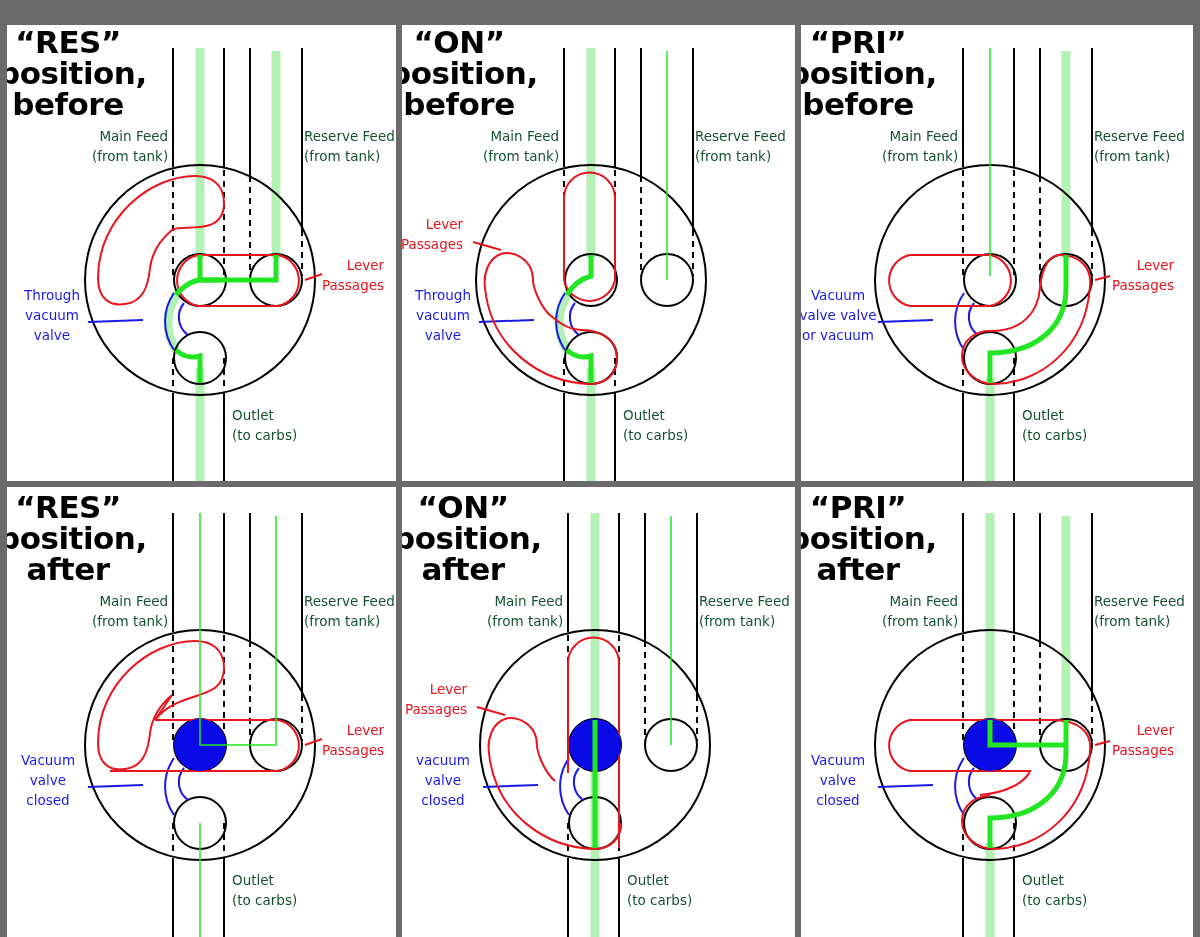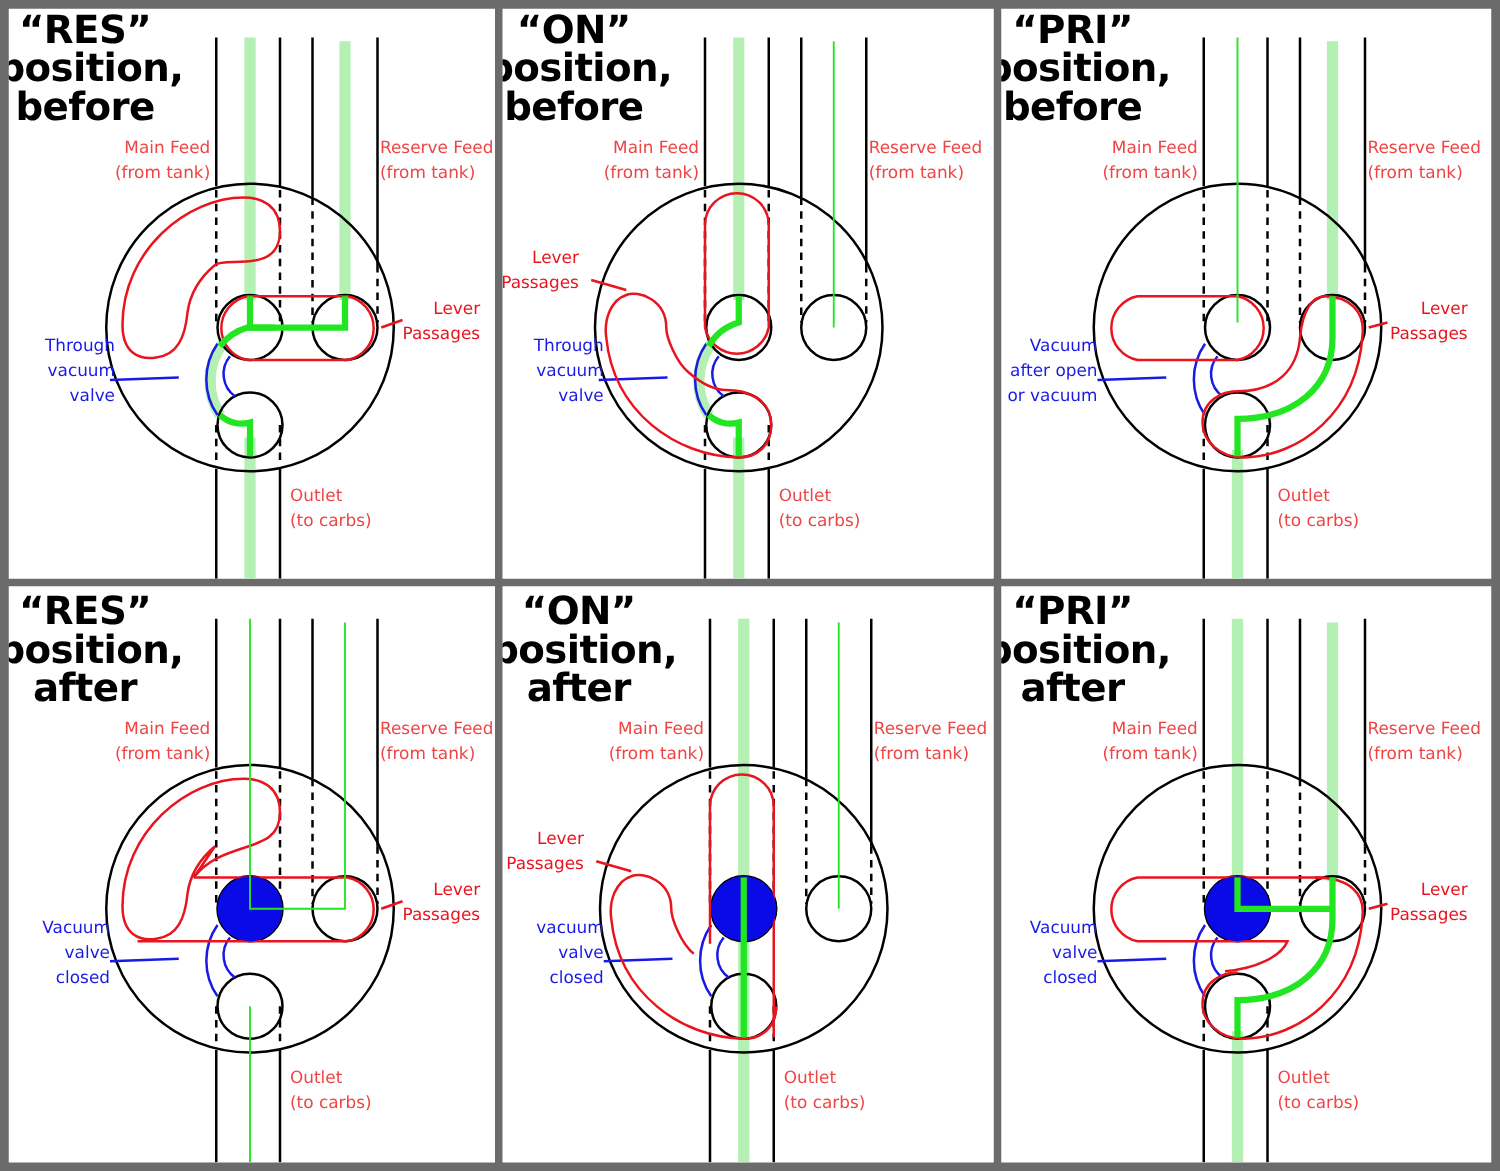--- a/index.html
+++ b/index.html
@@ -1,23 +1,23 @@
 <!DOCTYPE html>
 <html><head>
 <meta charset="utf-8">
 <style>
   html, body { margin: 0; padding: 0; background: #fff; }
   body { width: 1200px; height: 937px; position: relative; overflow: hidden; font-family: "Liberation Sans", "DejaVu Sans", sans-serif; }
   #frame { position: absolute; left: 0; top: 0; width: 1200px; height: 937px; background: #6b6b6b; }
-  .panel { position: absolute; background: #fff; overflow: hidden; }
+  .panel { position: absolute; background: #fff; overflow: hidden; margin-top: 18px; }
   .panel svg { position: absolute; left: 0; top: 0; }
   .title { position: absolute; font-family: "DejaVu Sans", sans-serif; font-weight: bold; font-size: 31px; line-height: 31px; color: #000; text-align: center; letter-spacing: -0.5px; }
-  .lbl { position: absolute; font-family: "DejaVu Sans", sans-serif; font-size: 13.5px; line-height: 20px; color: #ef4444; white-space: nowrap; }
+  .lbl { position: absolute; font-family: "DejaVu Sans", sans-serif; font-size: 13.5px; line-height: 20px; color: #14532d; white-space: nowrap; }
   .lbl.red { color: #e8141e; text-align: right; }
-  .lbl.blue { color: #1a1ae6; text-align: right; }
+  .lbl.blue { color: #1a1ae6; text-align: center; }
   .lbl span { display: block; }
 </style>
 </head>
 <body>
 
 <div id="frame">
     <div class="panel" style="left: 7px; top: 7px; width: 389px; height: 456px;">
       <svg width="389" height="456" viewBox="0 0 389 456">
         <g>
           <path d="M 193 23 L 193 233" stroke="#b4f0b4" stroke-width="9" fill="none" stroke-linejoin="miter"></path>
@@ -209,21 +209,21 @@
       <div class="lbl " style="left: 221px; top: 380px;">
         <span>Outlet</span>
         <span>(to carbs)</span>
       </div>
       <div class="lbl red" style="left: 311px; top: 230px;">
         <span>Lever</span>
         <span>Passages</span>
       </div>
       <div class="lbl blue" style="left: -3px; top: 260px; width: 80px;">
         <span>Vacuum</span>
-        <span>after open</span>
+        <span>valve valve</span>
         <span>or vacuum</span>
       </div>
     </div>
     <div class="panel" style="left: 7px; top: 469px; width: 389px; height: 461px;">
       <svg width="389" height="461" viewBox="0 0 389 461">
         <g></g>
         <g stroke="#000000" stroke-width="2" fill="none">
           <line x1="166" y1="26" x2="166" y2="145"></line>
           <line x1="217" y1="26" x2="217" y2="145"></line>
           <line x1="243" y1="26" x2="243" y2="154"></line>

